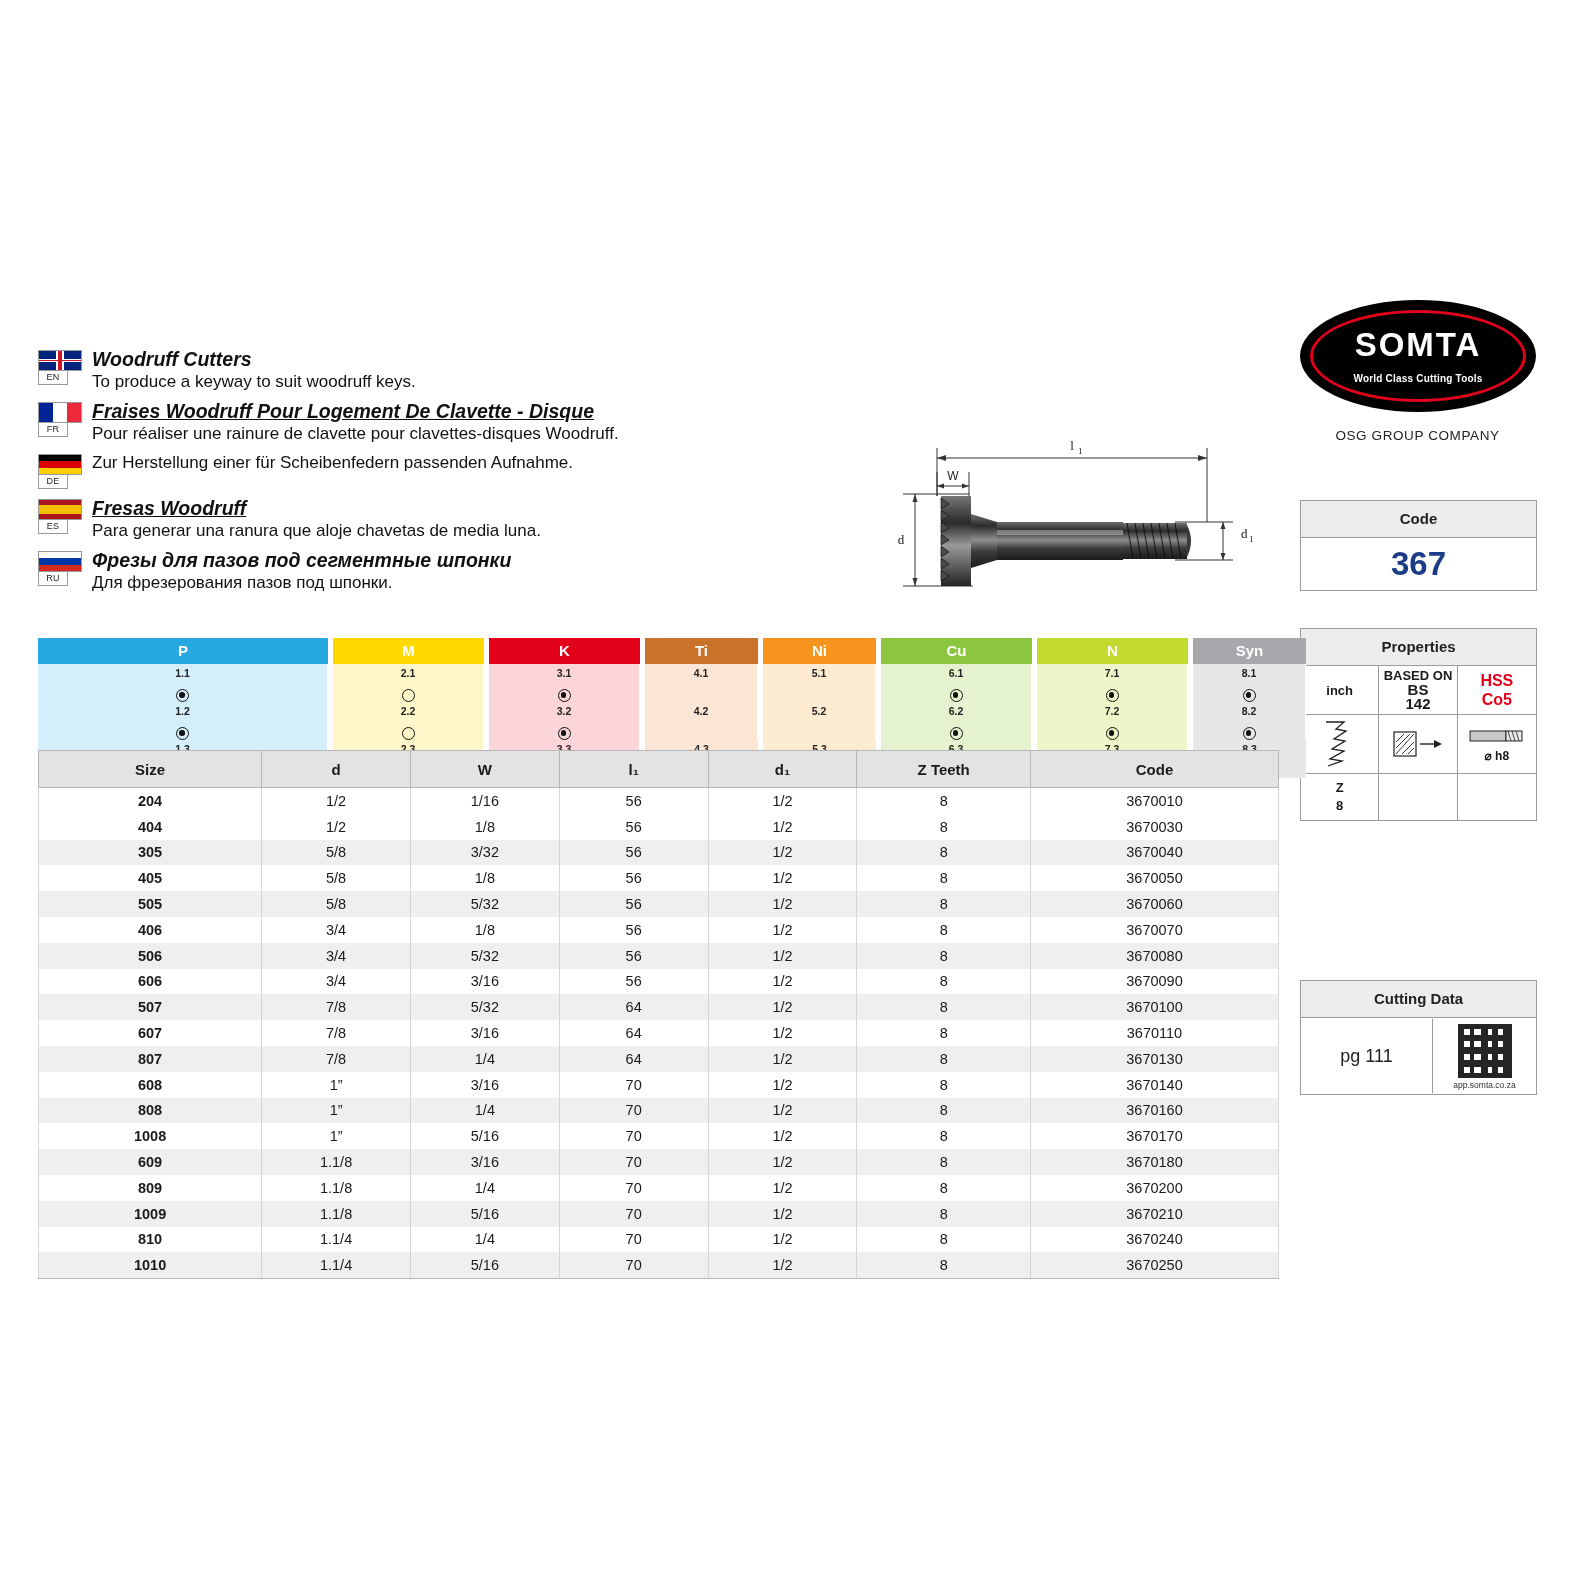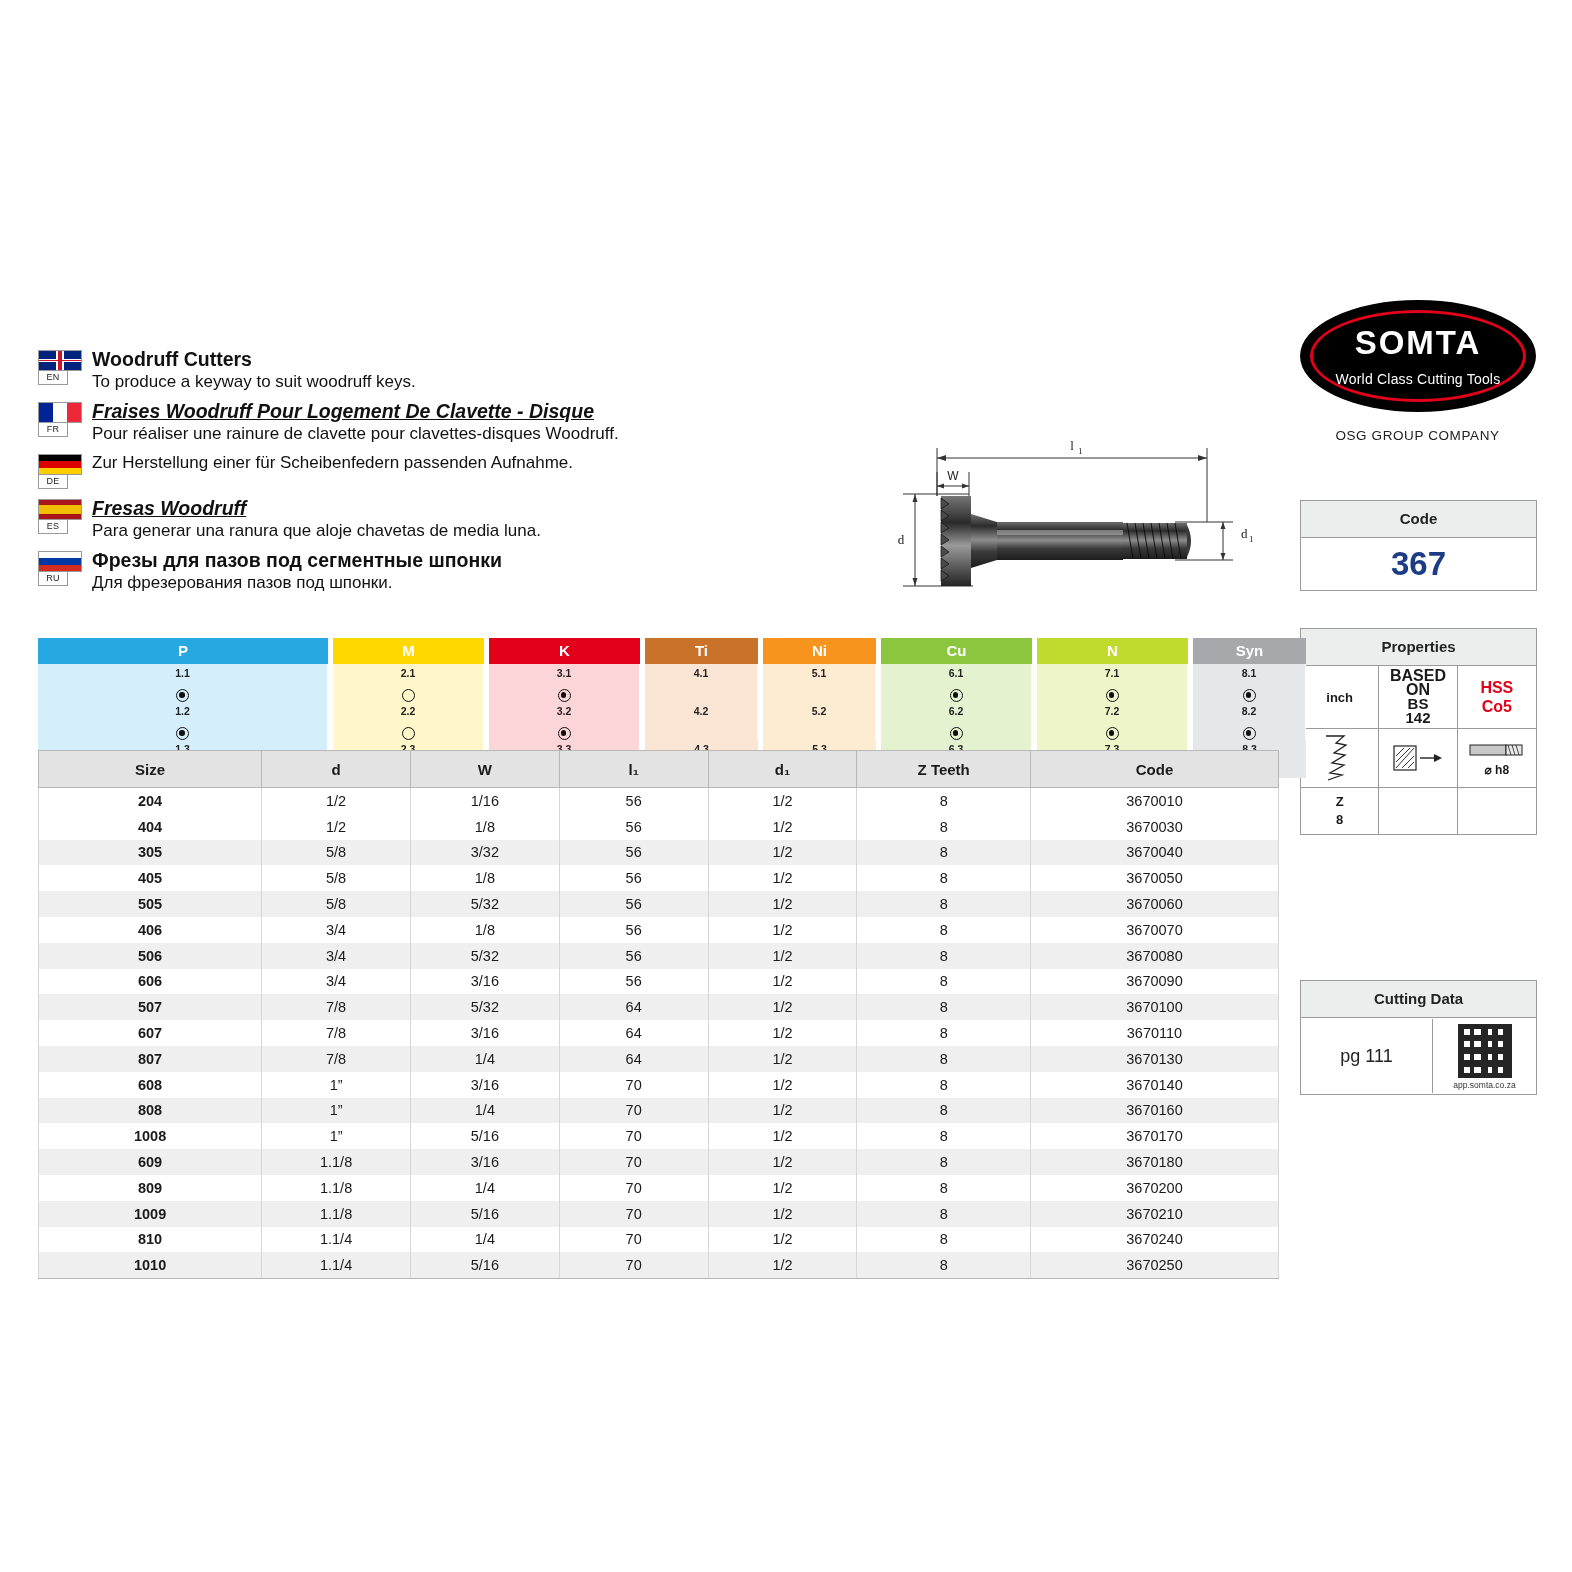--- a/index.html
+++ b/index.html
@@ -60,20 +60,21 @@
     text-align: center;
     color: #222;
     background: #fff;
     letter-spacing: .3px;
   }
   .lang-text .title {
     font-size: 19.5px;
     font-weight: bold;
     line-height: 23px;
     color: #111;
+    font-style: italic;
   }
   .lang-text .title.ital { font-style: italic; text-decoration: underline; }
   .lang-text .sub {
     font-size: 17px;
     line-height: 21px;
     color: #111;
   }
 
   
   .flag-uk { background: #00247d; }
@@ -135,22 +136,22 @@
   }
   .logo-word {
     color: #fff;
     font-size: 33px;
     font-weight: bold;
     letter-spacing: 2px;
     line-height: 34px;
   }
   .logo-tag {
     color: #fff;
-    font-size: 14px;
-    font-weight: normal;
+    font-size: 10px;
+    font-weight: bold;
     margin-top: 11px;
     letter-spacing: .2px;
   }
   #osg-line {
     font-size: 13.5px;
     letter-spacing: .6px;
     color: #222;
     margin-top: 16px;
     font-weight: normal;
   }
@@ -197,21 +198,21 @@
     display: flex;
     align-items: center;
     justify-content: center;
     text-align: center;
     font-size: 13px;
     padding: 3px;
   }
   .props-grid > div:nth-child(3n) { border-right: none; }
   .props-grid .bold { font-weight: bold; }
   .props-hss { color: #e2001a; font-weight: bold; font-size: 16px; line-height: 19px; }
-  .props-based { font-weight: bold; font-size: 16px; line-height: 14px; }
+  .props-based { font-weight: bold; font-size: 13px; line-height: 14px; }
   .cellicon { min-height: 64px; }
   .zcell { font-size: 14px; font-weight: bold; line-height: 18px; }
   .props-grid .nb-bottom { border-bottom: none; }
 
   #cut-panel { top: 980px; }
   .cut-body {
     display: flex;
     align-items: center;
     min-height: 76px;
   }

